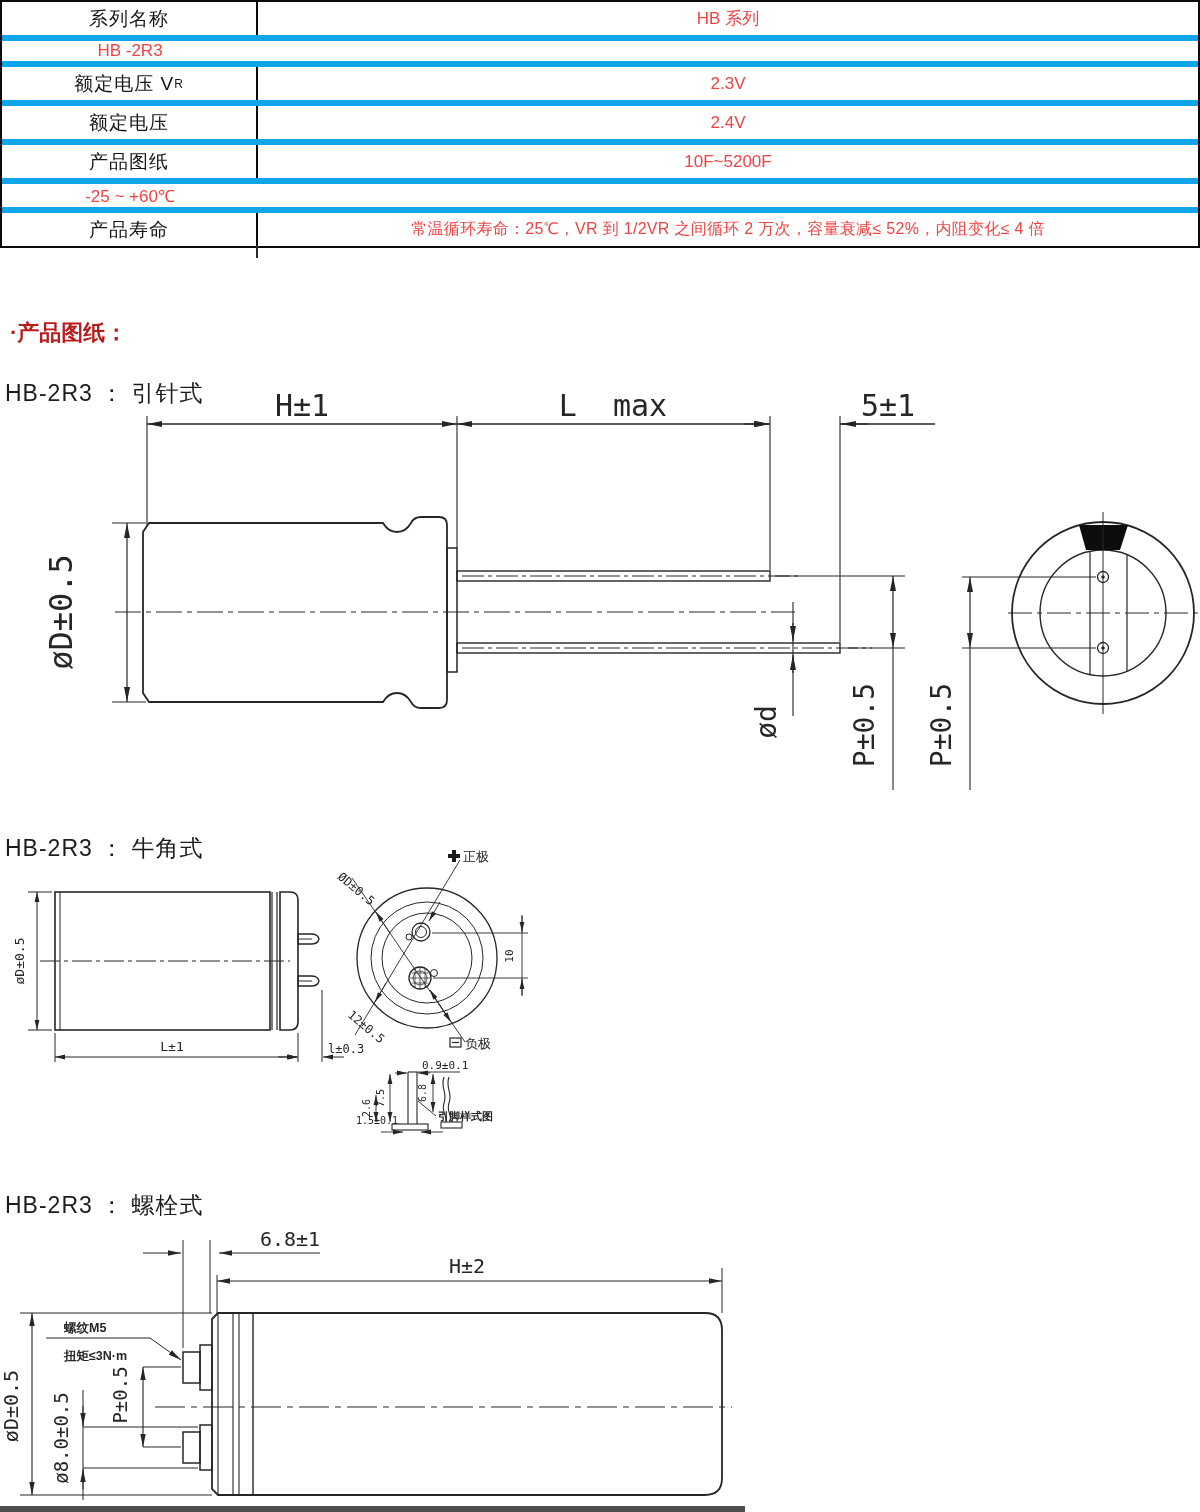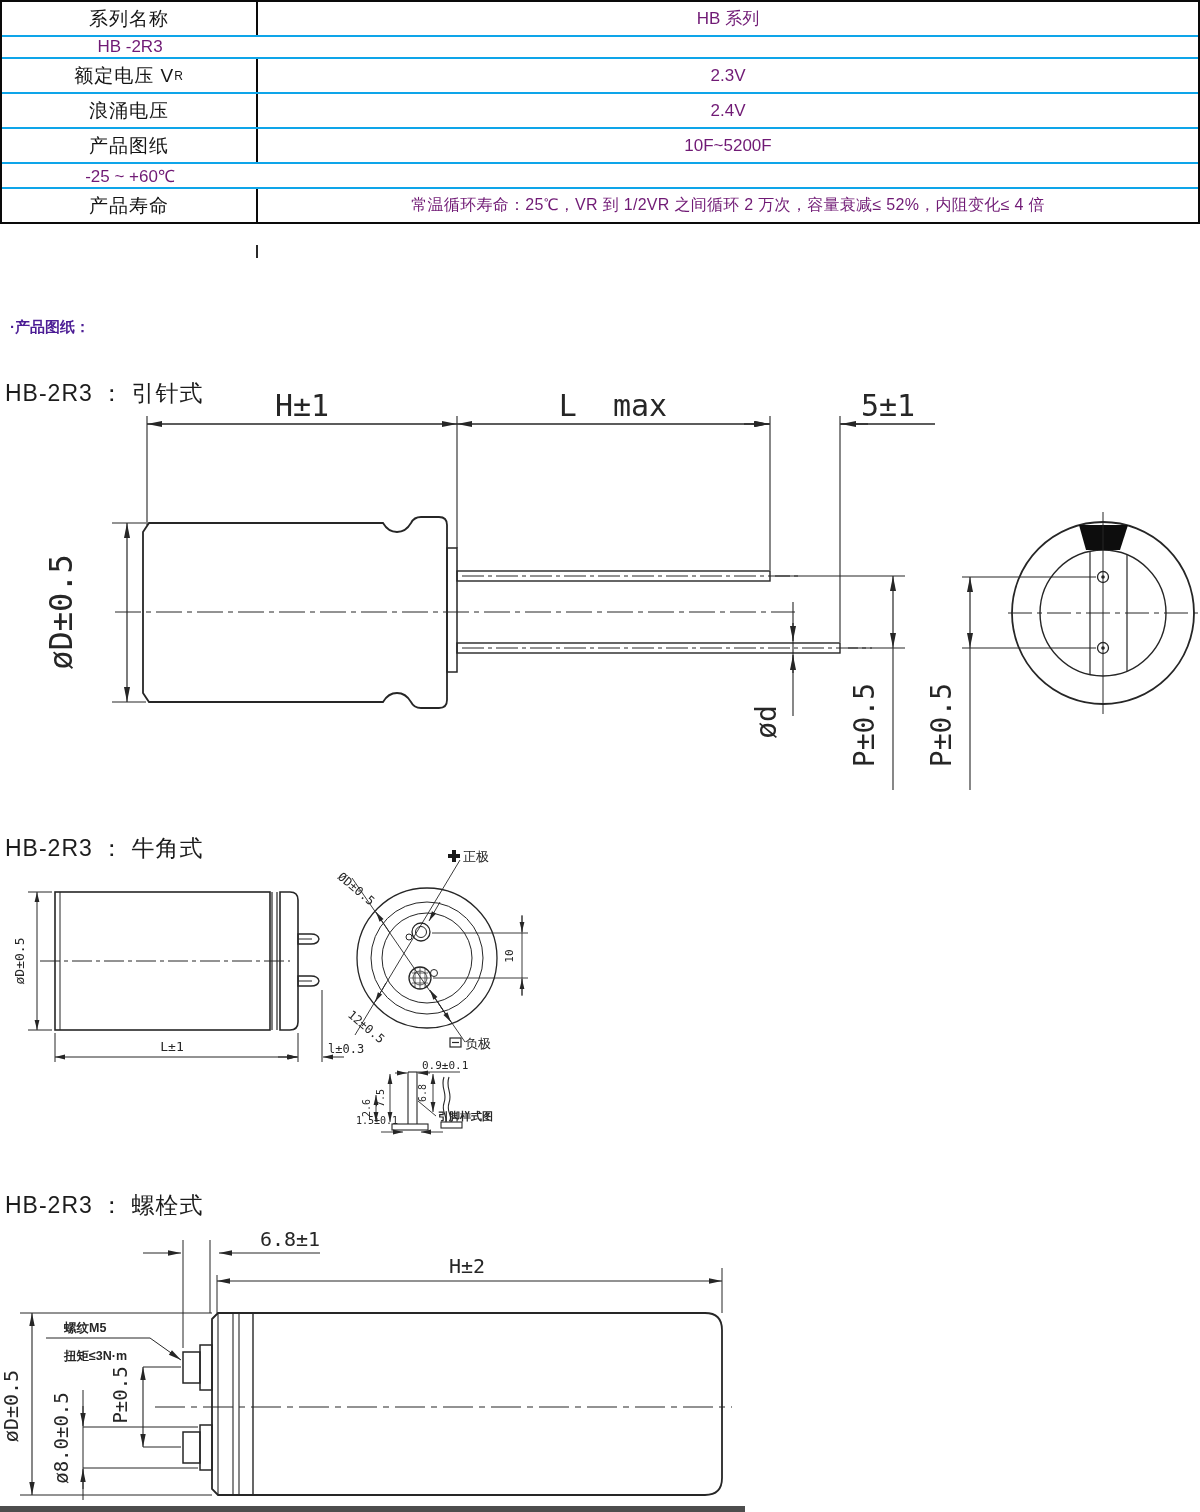--- a/index.html
+++ b/index.html
@@ -1,29 +1,29 @@
 <!DOCTYPE html>
 <html><head>
 <meta charset="utf-8">
 <style>
   html,body{margin:0;padding:0;background:#fff;}
   .page{position:relative;width:1200px;height:1512px;background:#fff;overflow:hidden;
         font-family:"Liberation Sans",sans-serif;color:#222;}
   
   .spec-table{position:absolute;left:0;top:0;width:1196px;border:2px solid #0a0a0a;}
-  .tr{display:grid;grid-template-columns:256px 1fr;border-bottom:2px solid #0ea5e9;}
+  .tr{display:grid;grid-template-columns:256px 1fr;border-bottom:6px solid #0ea5e9;}
   .tr:last-child{border-bottom:none;text-align:right;}
   .th{border-right:2px solid #0a0a0a;display:flex;align-items:center;justify-content:center;
       font-size:19px;font-weight:500;color:#151515;height:33px;letter-spacing:1px;}
-  .td{display:flex;align-items:center;justify-content:center;font-size:17px;color:#701a75;}
+  .td{display:flex;align-items:center;justify-content:center;font-size:17px;color:#ef4444;}
   .td.small{font-size:16px;letter-spacing:.3px;}
   sub{font-size:12px;}
   .col-tick{position:absolute;left:256px;top:245px;width:2px;height:13px;background:#2a2a2a;}
   
-  .section-title{position:absolute;left:10px;top:318px;font-size:15px;font-weight:700;color:#4c1d95;}
+  .section-title{position:absolute;left:10px;top:318px;font-size:22px;font-weight:700;color:#b91c1c;}
   .dwg-title{position:absolute;left:5px;font-size:23px;color:#1c1c1c;letter-spacing:1px;}
   
   svg{position:absolute;left:0;}
   svg text{fill:#262626;}
   .cad{font-family:"DejaVu Sans Mono",monospace;}
   .cjk{font-family:"Liberation Sans",sans-serif;}
   line,path.s,rect.s,circle.s,polyline.s{stroke:#262626;fill:none;}
   .bottom-strip{position:absolute;left:0;top:1506px;width:745px;height:6px;background:#4d4d4d;}
 </style>
 </head>
@@ -40,21 +40,21 @@
         <div class="td">HB -2R3</div>
       </div>
     <div class="tr">
         <div class="th">
           <span>额定电压 V</span>
           <sub>R</sub>
         </div>
         <div class="td">2.3V</div>
       </div>
     <div class="tr">
-        <div class="th">浪涌电压</div>
+        <div class="th">额定电压</div>
         <div class="td">2.4V</div>
       </div>
     <div class="tr">
         <div class="th">产品图纸</div>
         <div class="td">10F~5200F</div>
       </div>
     <div class="tr">
         <div class="td">-25 ~ +60℃</div>
       </div>
     <div class="tr">

